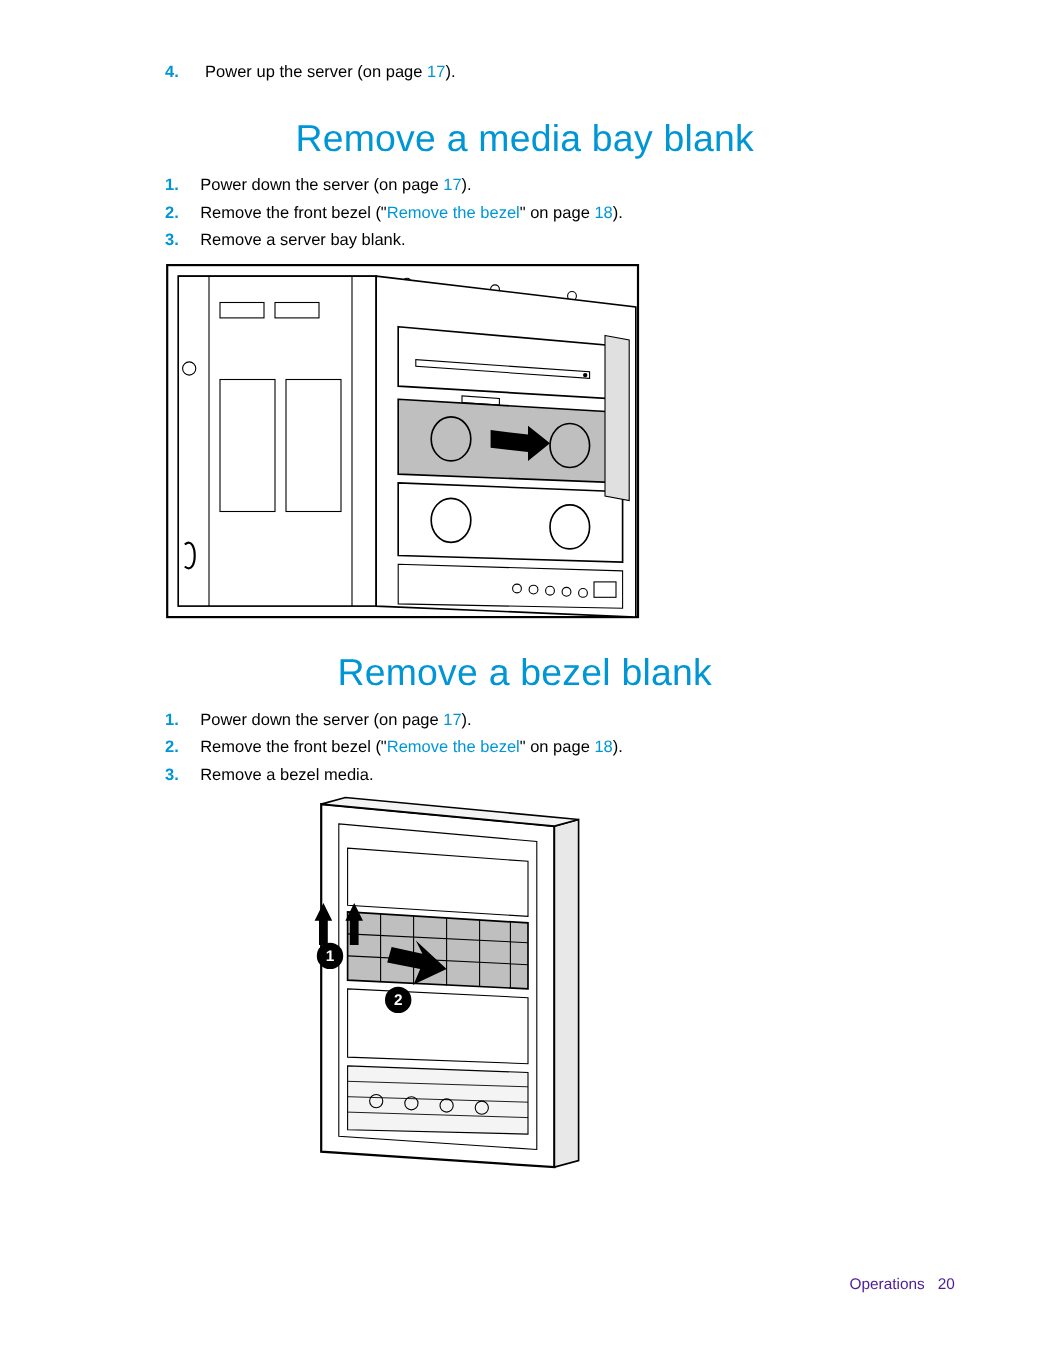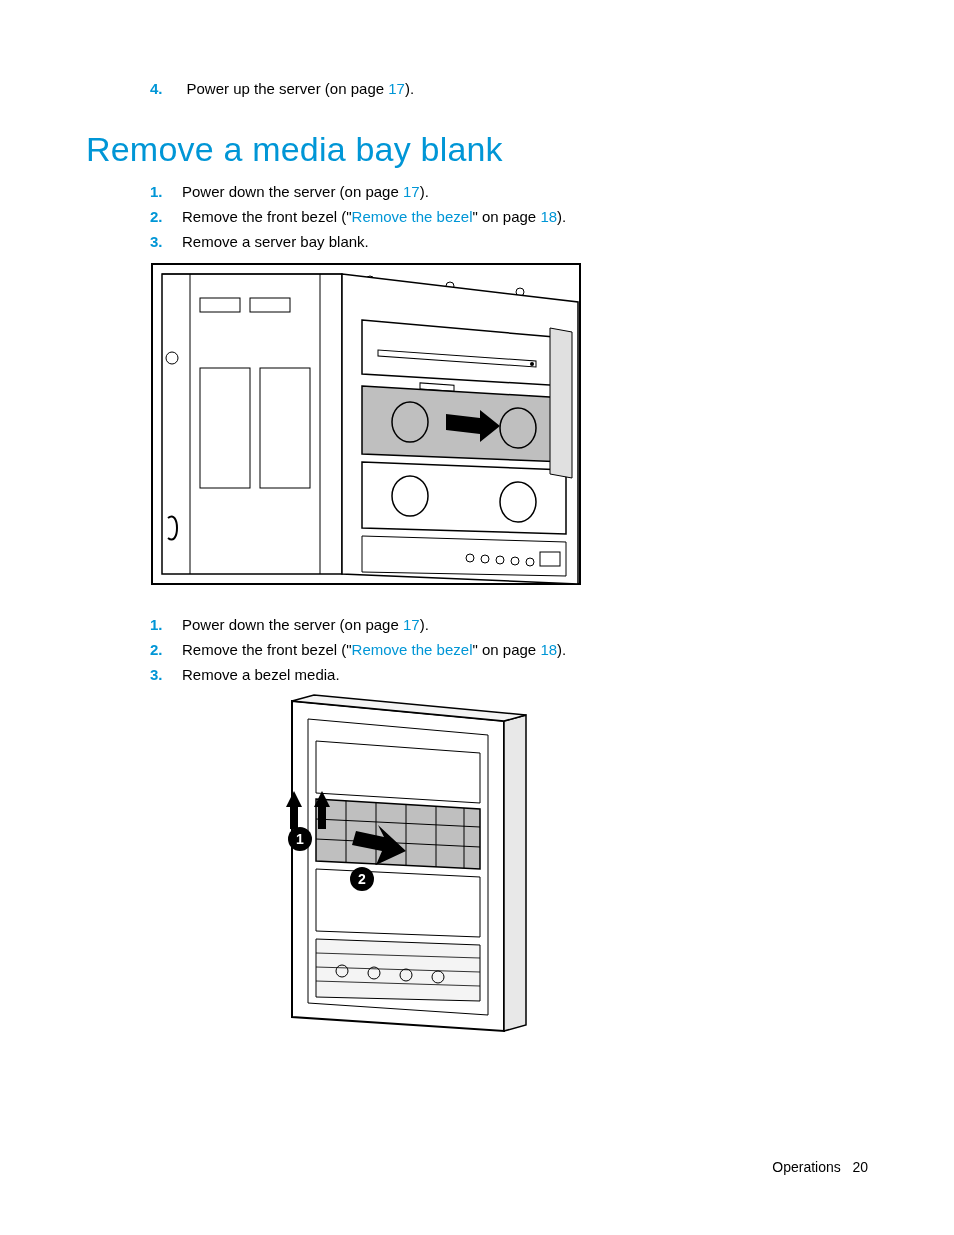--- a/index.html
+++ b/index.html
@@ -5,21 +5,21 @@
   * { box-sizing: border-box; margin: 0; padding: 0; }
   body {
     width: 954px;
     height: 1235px;
     background: #ffffff;
     font-family: Arial, Helvetica, sans-serif;
     color: #000;
     position: relative;
   }
   .page {
-    padding: 80px 86px 40px 86px;
+    padding: 57px 86px 40px 86px;
   }
   .step-top {
     margin-left: 64px;
     margin-bottom: 32px;
   }
   .step-num {
     color: #0096d6;
     font-weight: bold;
     font-size: 15px;
     display: inline-block;
@@ -34,20 +34,21 @@
     text-decoration: none;
   }
   h2.section-heading {
     font-family: "Futura", "Trebuchet MS", Arial, sans-serif;
     font-weight: 300;
     font-size: 34px;
     color: #0096d6;
     margin-top: 4px;
     margin-bottom: 14px;
     letter-spacing: 0.2px;
+    text-align: center;
   }
   ol.steps {
     list-style: none;
     margin-left: 64px;
   }
   ol.steps li {
     margin-bottom: 8px;
     font-size: 15px;
     display: flex;
   }
@@ -61,21 +62,21 @@
     margin-left: 64px;
     margin-top: 6px;
     margin-bottom: 28px;
   }
   .illus svg { display: block; }
   .footer {
     position: absolute;
     bottom: 60px;
     right: 86px;
     font-size: 14px;
-    color: #000000;
+    color: #4c1d95;
   }
 </style>
 </head>
 <body>
 
 <div class="page">
 
   <div class="step-top">
     <span class="step-num">4.</span>
     <span class="step-text">
@@ -148,20 +149,21 @@
       <circle cx="335" cy="301" r="4" fill="none" stroke="#000"></circle>
       <circle cx="350" cy="302" r="4" fill="none" stroke="#000"></circle>
       <circle cx="365" cy="303" r="4" fill="none" stroke="#000"></circle>
       <circle cx="380" cy="304" r="4" fill="none" stroke="#000"></circle>
       <rect x="390" y="294" width="20" height="14" fill="none" stroke="#000"></rect>
 
       <polygon points="400,70 422,74 422,220 400,216" fill="#e0e0e0" stroke="#000"></polygon>
     </svg>
   </div>
 
+  <h2 class="section-heading">Remove a bezel blank</h2>
   <ol class="steps">
     <li>
       <span class="n">1.</span>
       <span>
         <span>Power down the server (on page </span><a class="page-link" href="#">17</a><span>).</span>
       </span>
     </li>
     <li>
       <span class="n">2.</span>
       <span>

